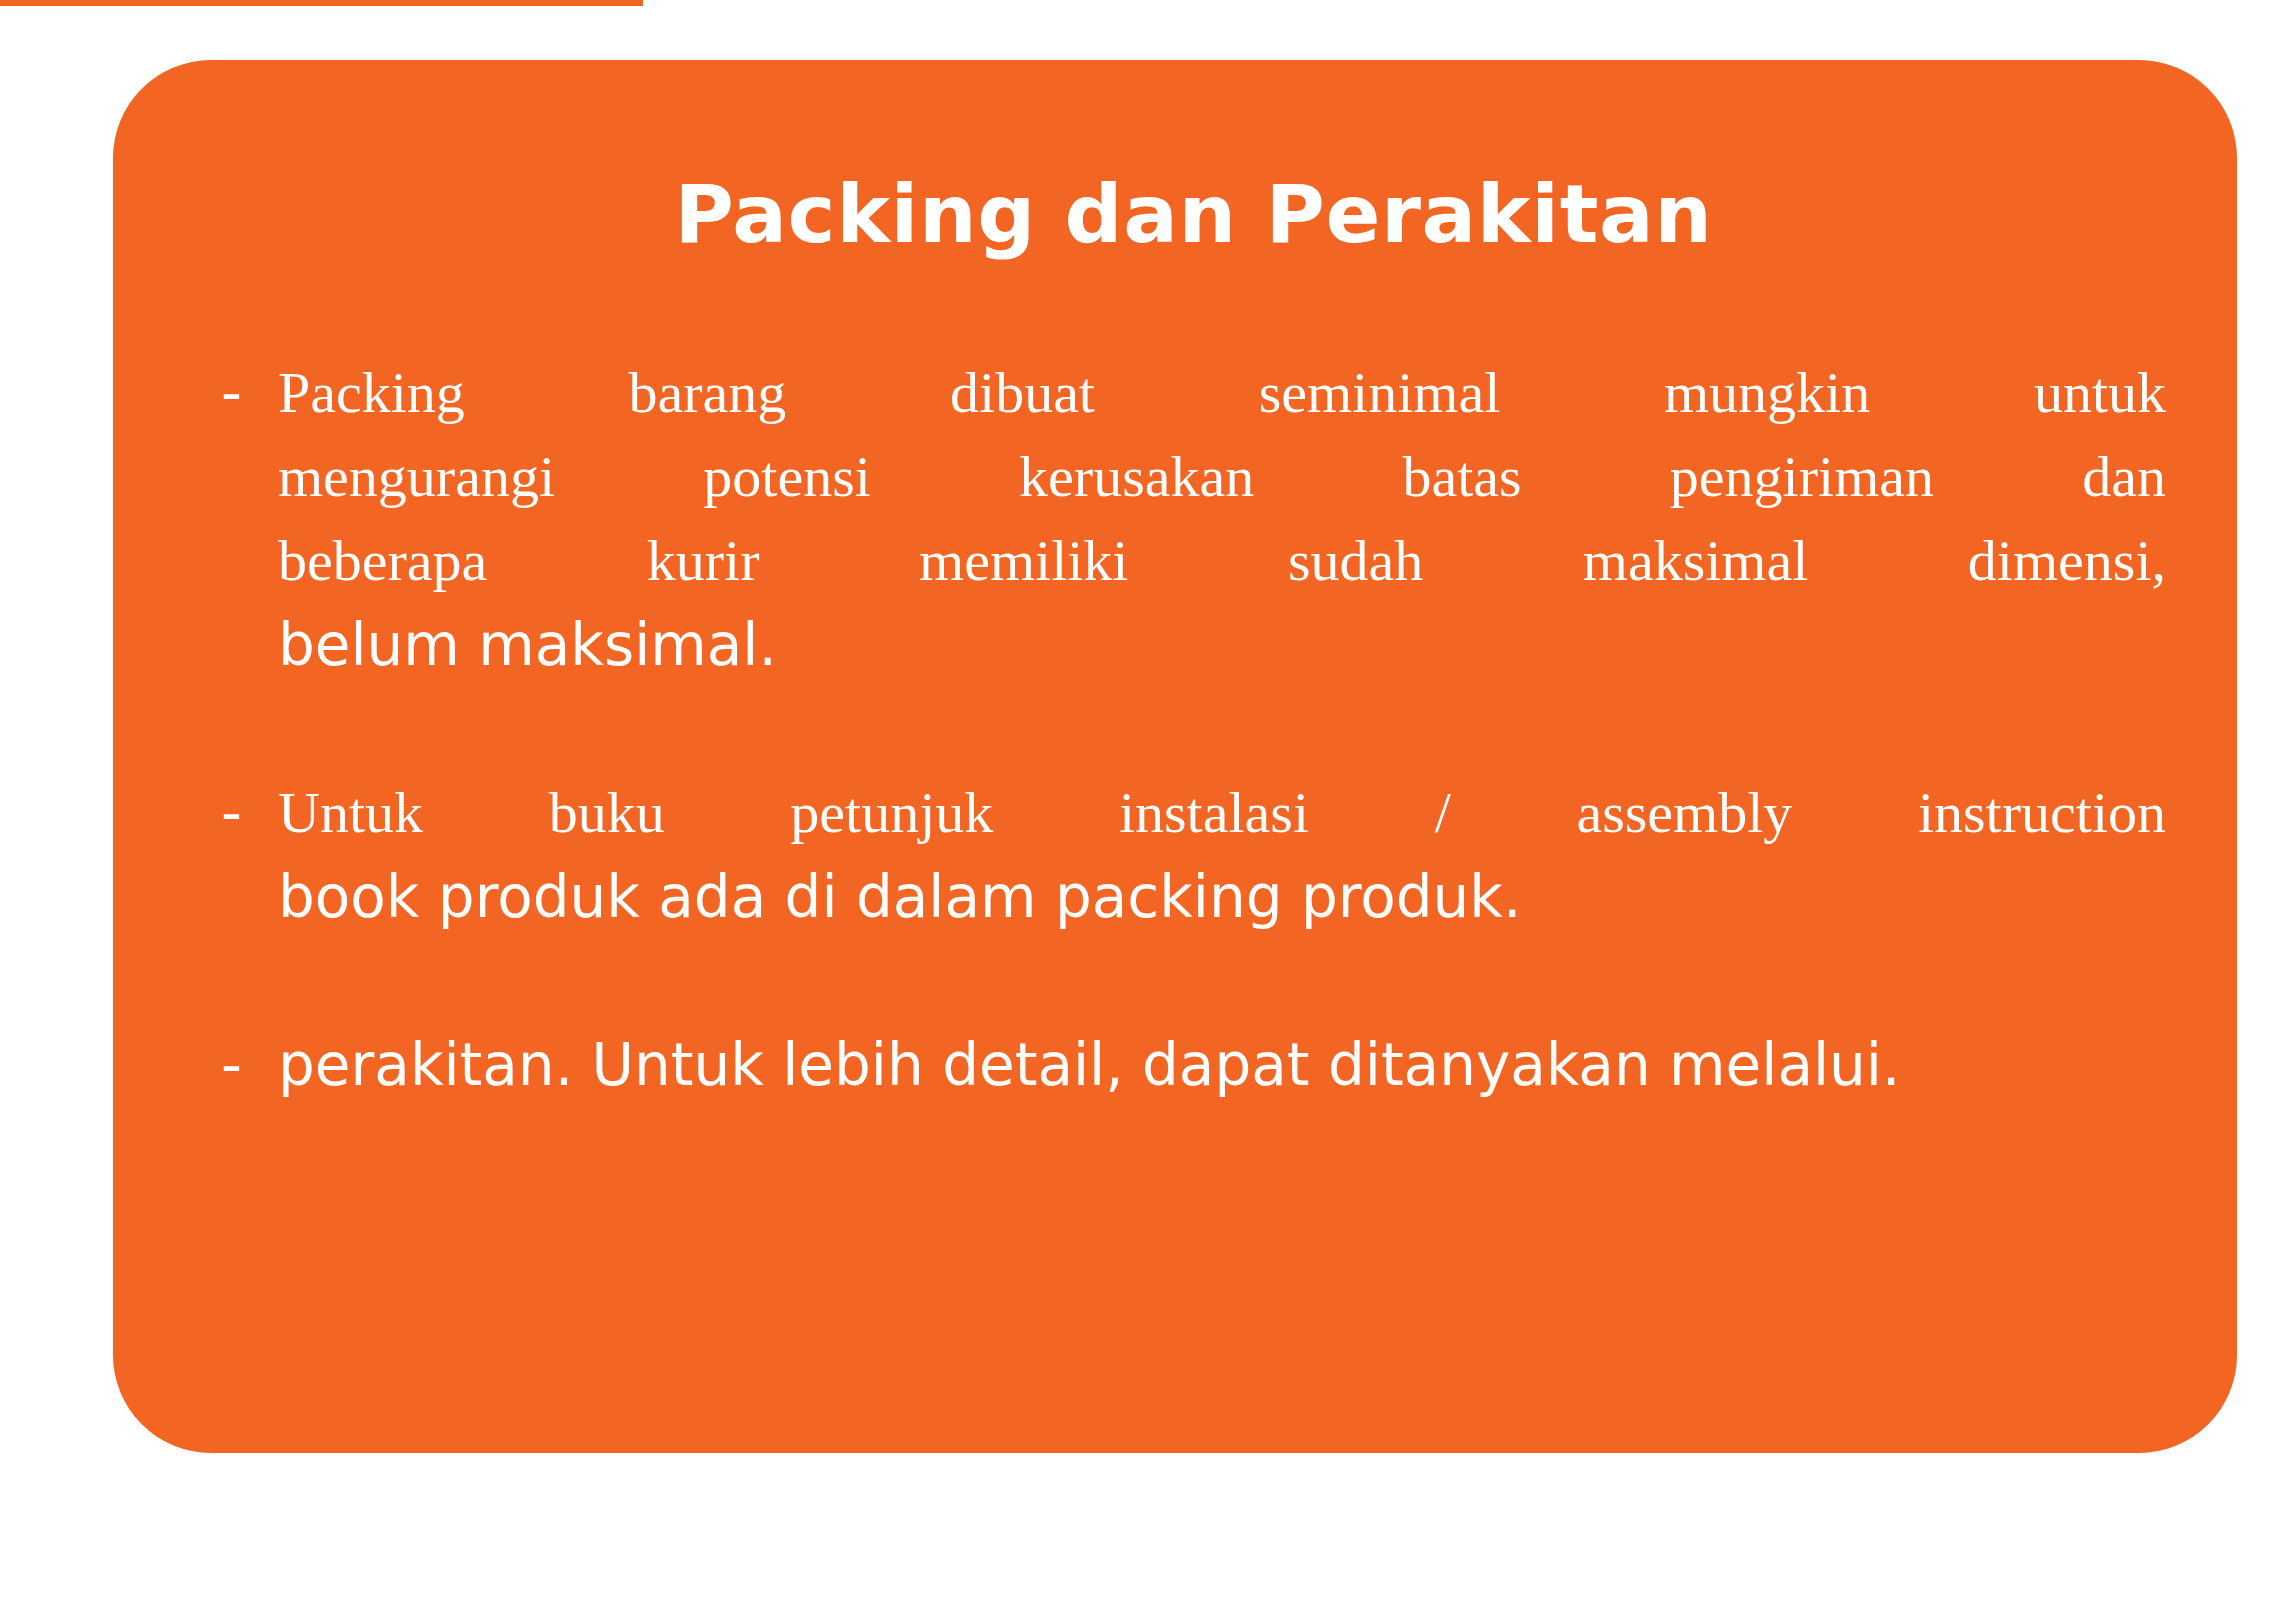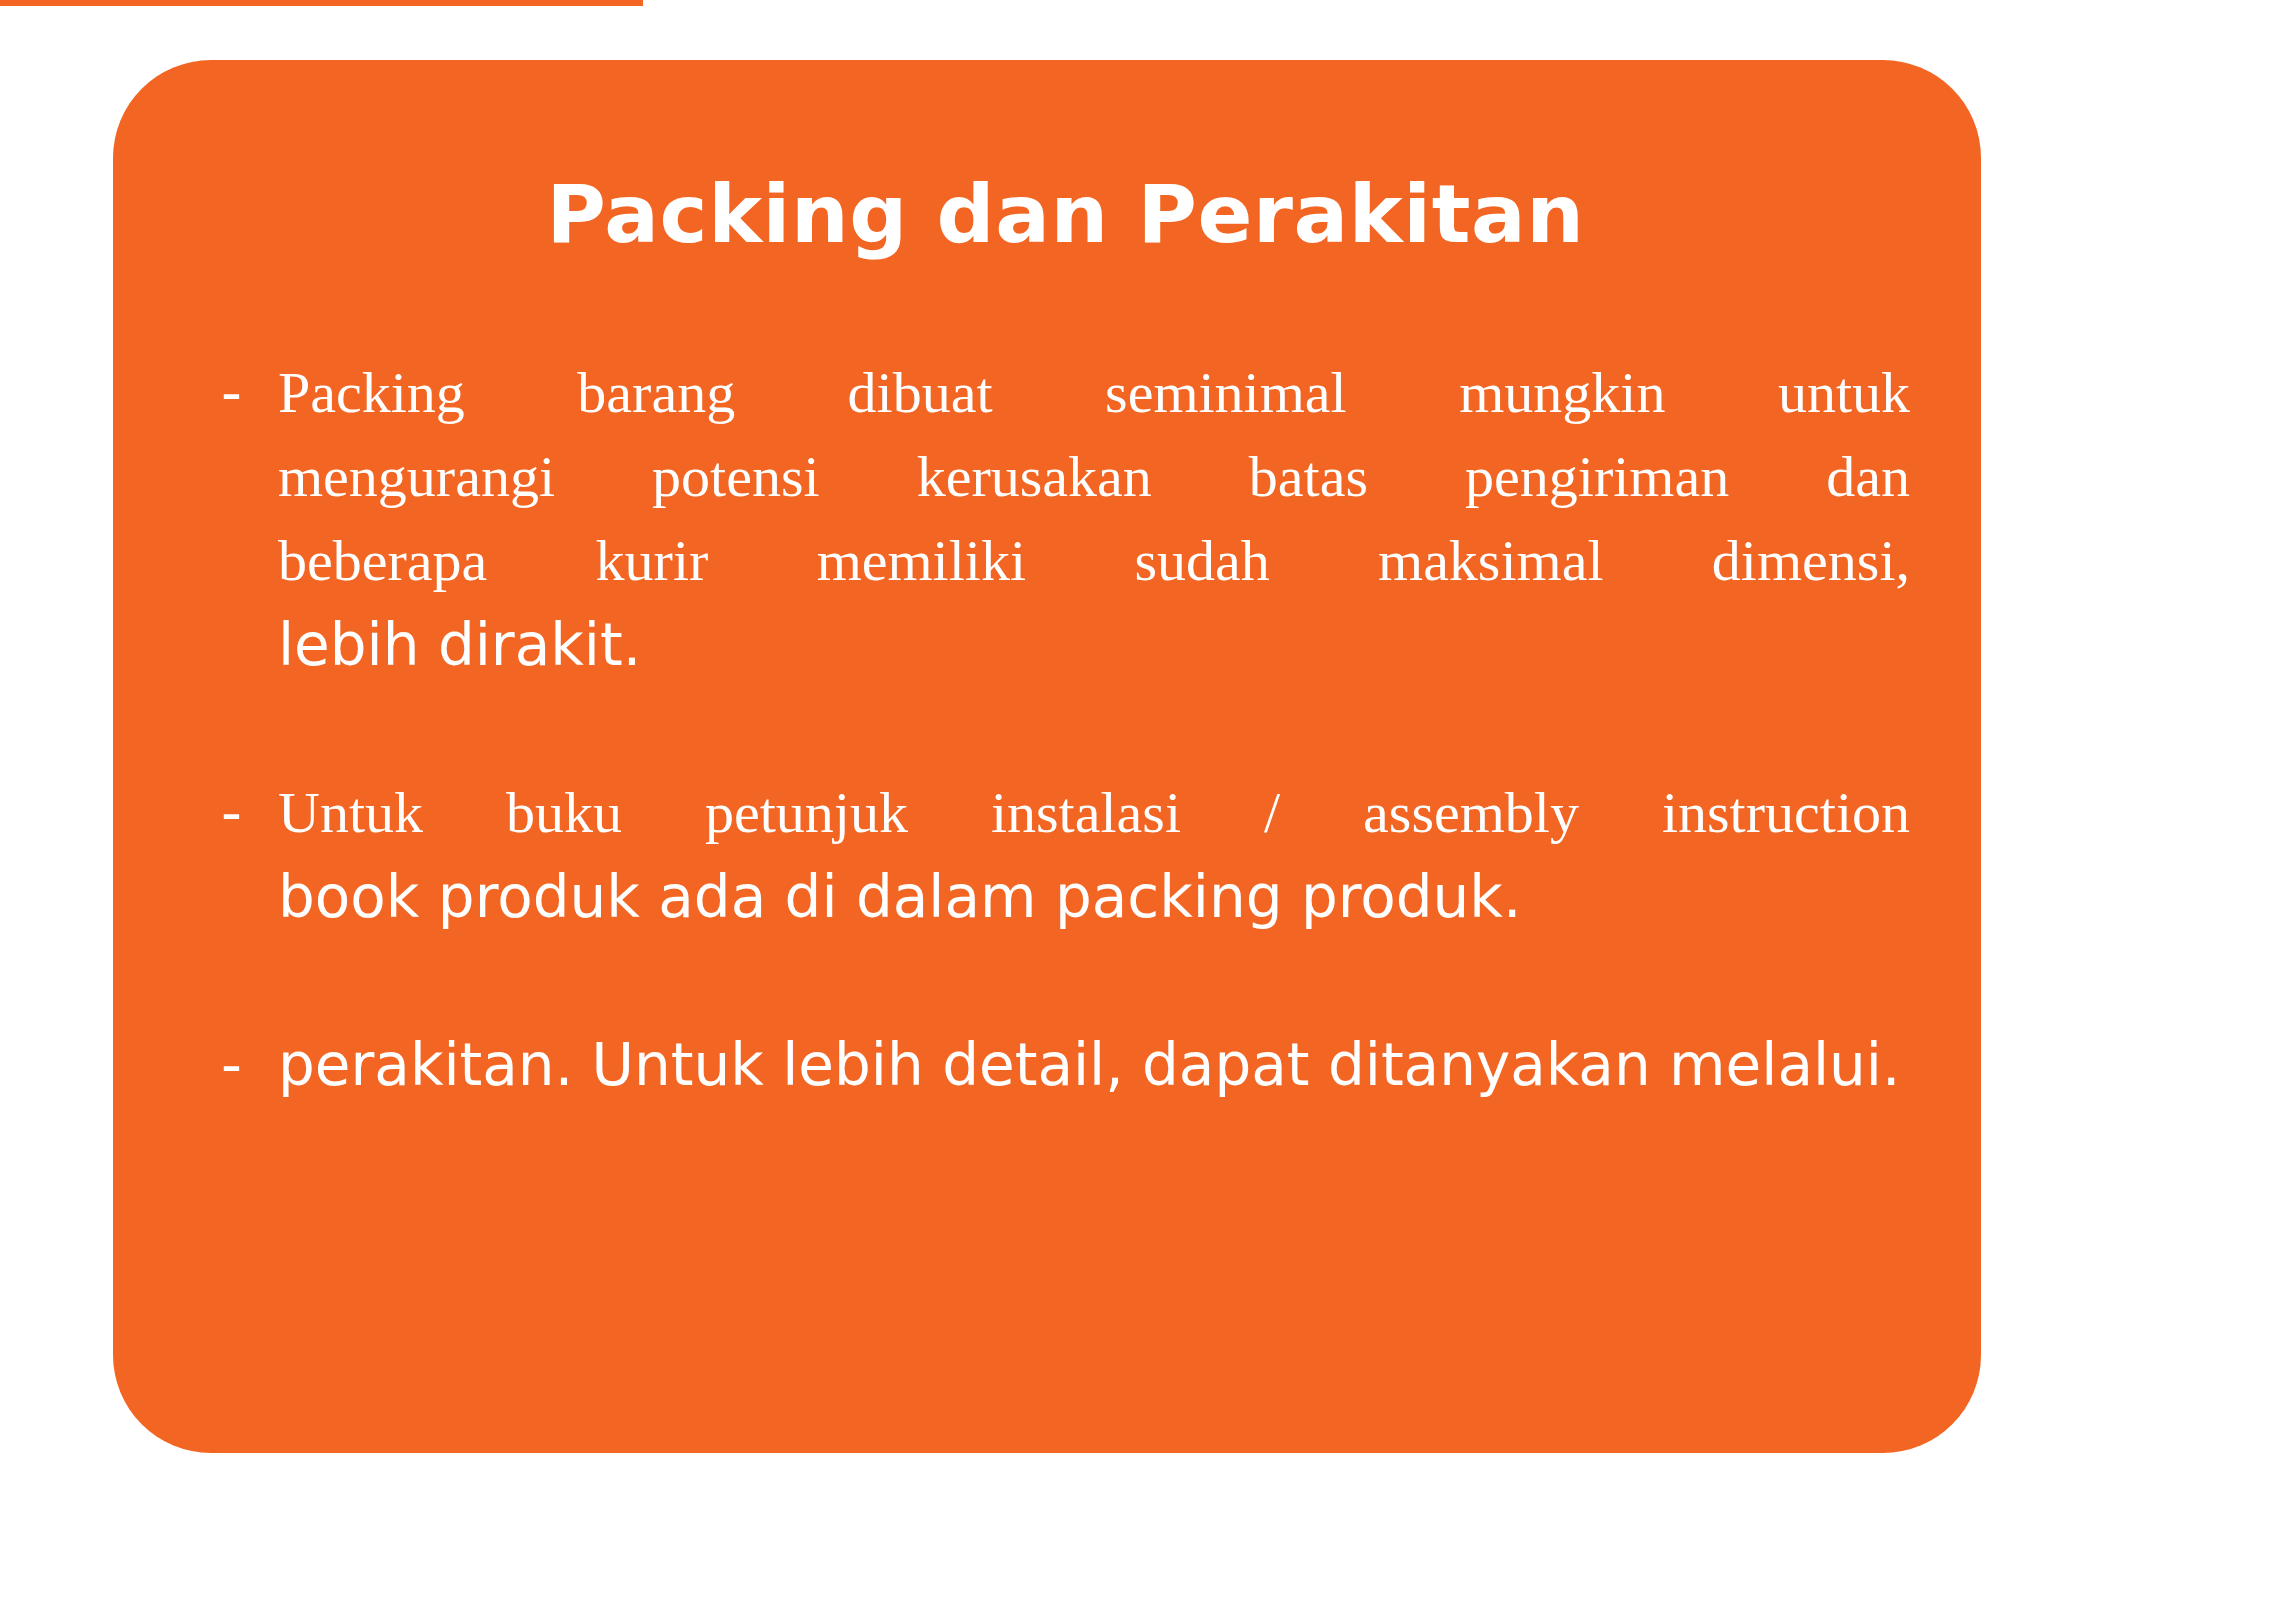--- a/index.html
+++ b/index.html
@@ -22,21 +22,21 @@
     left: 0;
     top: 0;
     width: 643px;
     height: 6.1px;
     background: #F26522;
   }
   .card {
     position: absolute;
     left: 113px;
     top: 60px;
-    width: 1868px;
+    width: 2124px;
     height: 1393px;
     background: #F26522;
     border-radius: 98px;
     box-sizing: border-box;
     padding: 104px 71px 122px 108px;
     color: #FFFFFF;
   }
   .card-title {
     font-size: 81px;
     line-height: 101px;
@@ -95,21 +95,21 @@
   <div class="top-strip"></div>
   <div class="card">
     <div class="card-title">Packing dan Perakitan</div>
     <div class="bullets">
         <div class="bullet">
           <span class="bullet-dash">-</span>
           <div class="bullet-text">
             <div class="line justified">Packing barang dibuat seminimal mungkin untuk</div>
             <div class="line justified">mengurangi potensi kerusakan batas pengiriman dan</div>
             <div class="line justified">beberapa kurir memiliki sudah maksimal dimensi,</div>
-            <div class="line last">lebih dirakit.</div>
+            <div class="line last">belum maksimal.</div>
           </div>
         </div>
         <div class="bullet">
           <span class="bullet-dash">-</span>
           <div class="bullet-text">
             <div class="line justified">Untuk buku petunjuk instalasi / assembly instruction</div>
             <div class="line last">book produk ada di dalam packing produk.</div>
           </div>
         </div>
         <div class="bullet">

